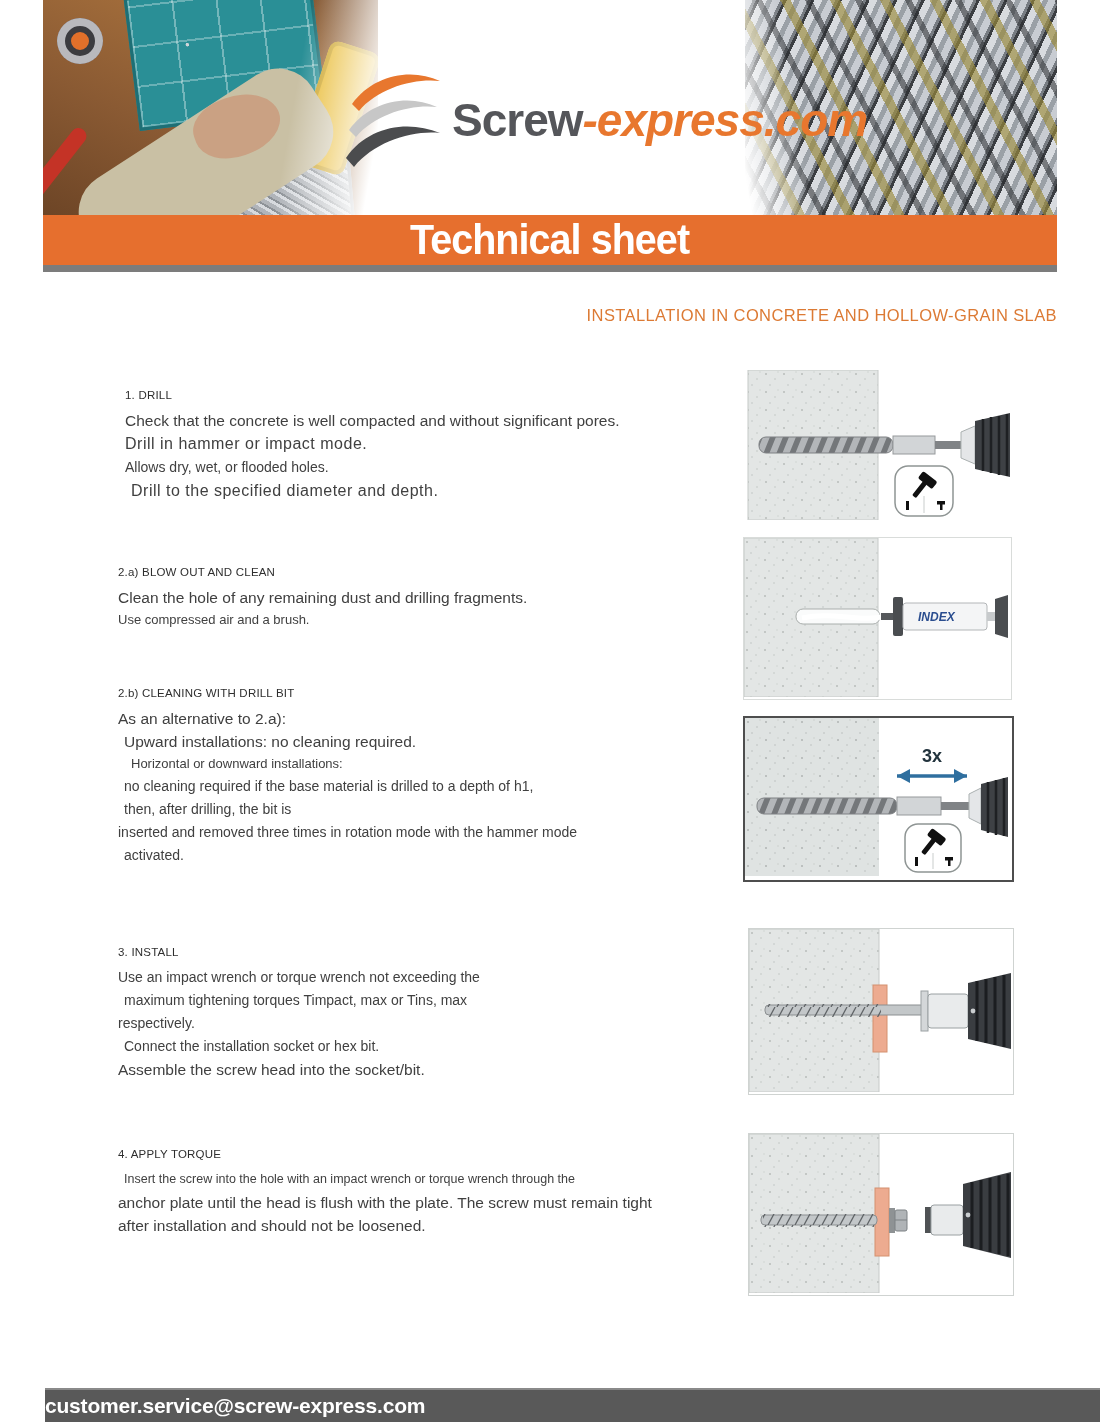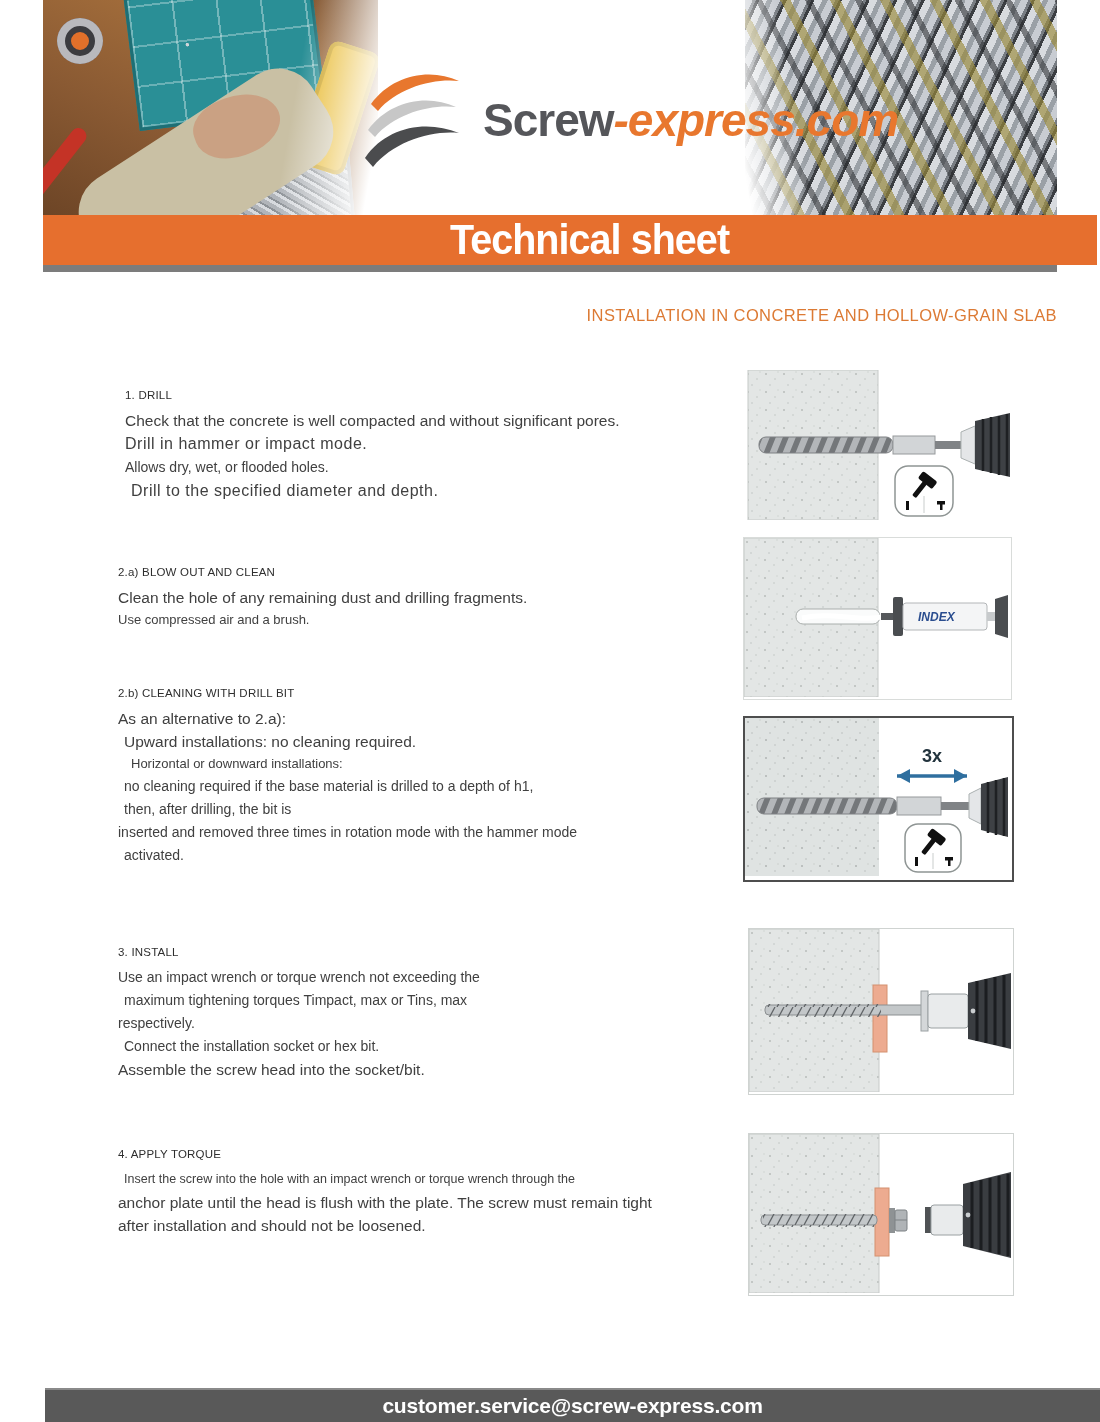--- a/index.html
+++ b/index.html
@@ -32,27 +32,27 @@
 
   .photo-right{position:absolute;left:745px;top:0;width:312px;height:215px;overflow:hidden;
     background:
       repeating-linear-gradient(115deg,#c8ccd2 0 7px,#777c82 7px 10px,#3b3e42 10px 13px,#d8dbdf 13px 20px,#9aa0a6 20px 25px),
       #cfd2d6;}
   .photo-right .ov{position:absolute;inset:0;
     background:repeating-linear-gradient(62deg,rgba(154,138,58,.65) 0 9px,transparent 9px 22px,rgba(40,42,45,.55) 22px 28px,transparent 28px 44px);}
   .photo-right::after{content:"";position:absolute;inset:0;
     background:linear-gradient(80deg,#fff 2%,rgba(255,255,255,0) 20%);}
 
-  .logo{position:absolute;left:363px;top:68px;display:flex;align-items:center;gap:20px;}
+  .logo{position:absolute;left:344px;top:68px;display:flex;align-items:center;gap:8px;}
   .logo-text{font-size:46px;font-weight:bold;letter-spacing:-1px;white-space:nowrap;}
   .logo-text .dark{color:#55565a;}
   .logo-text .orange{color:#e8772e;font-style:italic;}
 
   .banner{position:absolute;left:43px;top:215px;width:1014px;height:50px;background:#e66f2e;
-    display:flex;align-items:center;justify-content:center;padding-left:40px;}
+    display:flex;align-items:center;justify-content:center;}
   .banner-title{color:#fff;font-weight:bold;font-size:42px;letter-spacing:-1px;
     transform:scaleX(.94);white-space:nowrap;}
   .banner-underline{position:absolute;left:43px;top:265px;width:1014px;height:7px;background:#7c7c7c;}
 
   .page-title{position:absolute;left:43px;top:306px;width:1014px;text-align:right;
     color:#dc7a34;font-size:16.5px;font-weight:400;letter-spacing:.4px;}
 
   
   .section{position:absolute;left:118px;width:600px;}
   .sec-label{font-size:11.5px;color:#2e2e2e;letter-spacing:.2px;margin-bottom:8px;}
@@ -72,21 +72,21 @@
   #p1{left:745px;top:370px;width:265px;height:150px;}
   #p2{left:743px;top:537px;width:267px;height:161px;border:1px solid #d9dcda;}
   #p3{left:743px;top:716px;width:267px;height:162px;border:2px solid #4e4e4e;}
   #p4{left:748px;top:928px;width:264px;height:165px;border:1px solid #cfd3d1;}
   #p5{left:748px;top:1133px;width:264px;height:161px;border:1px solid #cfd3d1;}
   .panel svg{display:block;}
 
   
   .footer{position:absolute;left:45px;top:1388px;width:1055px;height:34px;background:#595959;
     border-top:2px solid #8a8a8a;box-sizing:border-box;}
-  .footer-email{display:block;text-align:center;line-height:31px;
+  .footer-email{display:block;text-align:left;line-height:31px;
     color:#fff;font-weight:bold;font-size:21px;letter-spacing:-.2px;}
 </style>
 </head>
 <body>
 
 <div class="page">
 
   <div class="photo-left">
     <div class="ph-tape"></div>
     <div class="ph-box-teal"></div>

